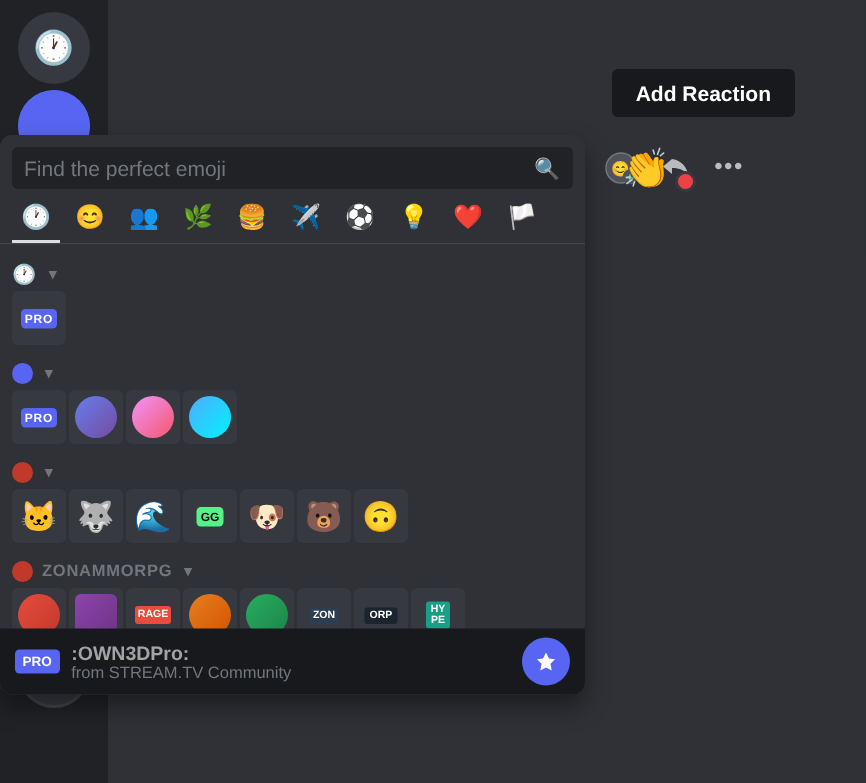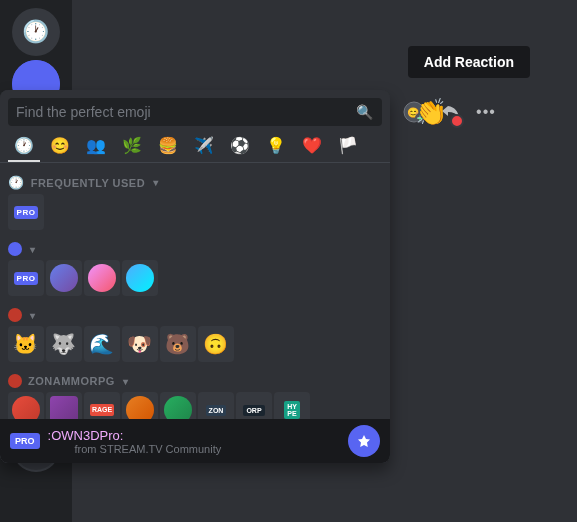--- a/index.html
+++ b/index.html
@@ -281,29 +281,28 @@
       background: #5865F2;
       color: white;
       font-size: 9px;
       font-weight: 900;
       padding: 3px 5px;
       border-radius: 3px;
       flex-shrink: 0;
     }
 
     .tooltip-text {
-      color: #f0abfc;
+      color: #a3a3a3;
       font-size: 13px;
-      font-weight: 400;
+      font-weight: 700;
     }
 
     .tooltip-sub {
       color: #72767d;
       font-size: 11px;
-      margin-left: 27px;
     }
 
     .tooltip-right-icon {
       margin-left: auto;
       width: 32px;
       height: 32px;
       border-radius: 50%;
       background: #5865F2;
       display: flex;
       align-items: center;
@@ -426,21 +425,20 @@
     <div class="cat-tab">⚽</div>
     <div class="cat-tab">💡</div>
     <div class="cat-tab">❤️</div>
     <div class="cat-tab">🏳️</div>
   </div>
 
   <div class="emoji-scroll">
 
     <div class="section-header">
       <span class="section-icon">🕐</span>
-      <span>FREQUENTLY USED</span>
       <span class="chevron">▾</span>
     </div>
     <div class="emoji-row">
       <div class="emoji-cell">
         <span class="pro-badge">PRO</span>
       </div>
     </div>
 
     <div class="section-header">
       <span class="section-icon" style="width:14px; height:14px; border-radius:50%; background:#5865F2; display:inline-block;"></span>
@@ -467,20 +465,23 @@
     </div>
     <div class="emoji-row">
       <div class="emoji-cell">
         <span style="font-size:20px;">🐱</span>
       </div>
       <div class="emoji-cell">
         <span style="font-size:20px;">🐺</span>
       </div>
       <div class="emoji-cell">
         <span style="font-size:20px;">🌊</span>
+      </div>
+      <div class="emoji-cell">
+        <span class="gg-badge">GG</span>
       </div>
       <div class="emoji-cell">
         <span style="font-size:20px;">🐶</span>
       </div>
       <div class="emoji-cell">
         <span style="font-size:20px;">🐻</span>
       </div>
       <div class="emoji-cell">
         <span style="font-size:20px;">🙃</span>
       </div>

